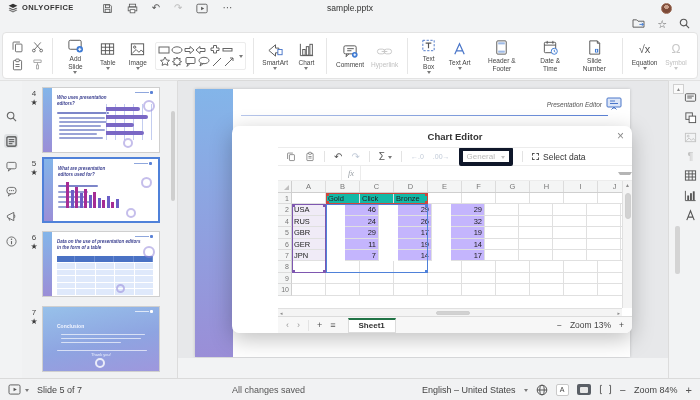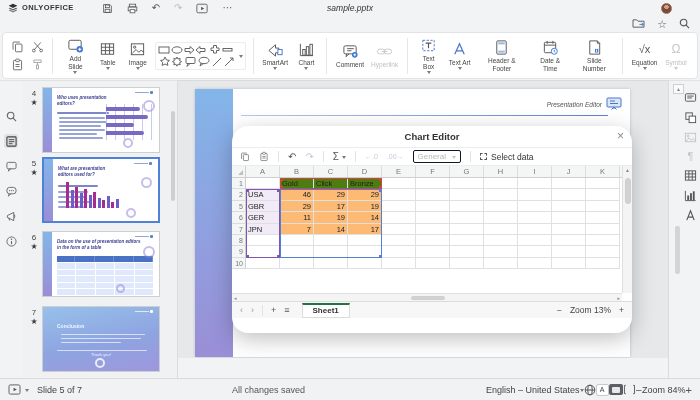--- a/index.html
+++ b/index.html
@@ -8,21 +8,21 @@
   .app { position:relative; width:700px; height:400px; background:#f2f3f4; }
 
   
   .titlebar { position:absolute; left:0; top:0; width:700px; height:16px; display:flex; align-items:center; padding:0 8px; }
   .logo { display:flex; align-items:flex-start; gap:4px; }
   .logo-mark { width:10px; height:10px; }
   .app-name { font-size:7.5px; font-weight:bold; letter-spacing:.4px; color:#333; }
   .tb-quick { display:flex; align-items:center; gap:14px; margin-left:28px; }
   .qk { font-size:10px; color:#555; line-height:10px; cursor:default; }
   .qk.dis { color:#bcbcbc; }
-  .doc-title { position:absolute; left:50%; transform:translateX(-50%); font-size:8.5px; color:#333;font-style:italic; }
+  .doc-title { position:absolute; left:50%; transform:translateX(-50%); font-size:8.5px; color:#333; }
   .avatar { position:absolute; right:28px; top:3px; width:11px; height:11px; border-radius:50%; background:radial-gradient(circle at 50% 35%, #caa08a 0 30%, #7d4a38 31% 100%); border:1px solid #9c6b55; }
 
   
   .menubar { position:absolute; left:0; top:16px; width:700px; height:15px; display:flex; align-items:center; padding:0 10px; }
   .menu-items { display:flex; gap:16px; }
   .menu-item { font-size:9px; color:#444; padding-bottom:2px; cursor:default; }
   .menu-item.active { color:#444; border-bottom:2px solid #c75a43; font-weight:normal; }
   .menu-right { margin-left:auto; display:flex; gap:12px; align-items:center; }
 
   
@@ -81,64 +81,64 @@
   .slide-brand { position:absolute; right:28px; top:12px; font-size:6.5px; font-style:italic; color:#555; }
   .slide-brand-icon { position:absolute; right:8px; top:8px; width:16px; height:13px; }
   .slide-rule { position:absolute; left:46px; top:26px; right:22px; height:1px; background:linear-gradient(90deg,#b9c8ec,#5b82d6); }
 
   
   .notesbar { position:absolute; left:178px; top:358px; width:490px; height:20px; background:#fbfbfb; border-top:1px solid #d6d6d6; display:flex; align-items:center; padding-left:8px; }
   .notes-text { font-size:10px; color:#8a8a8a; }
   .statusbar { position:absolute; left:0; top:378px; width:700px; height:22px; background:#f1f2f3; border-top:1px solid #dadada; display:flex; align-items:center; font-size:9px; color:#444; }
   .sb-left { display:flex; align-items:center; gap:4px; margin-left:8px; }
   .sb-center { position:absolute; left:232px; color:#555; }
-  .sb-right { position:absolute; right:8px; display:flex; align-items:center; gap:0; }
+  .sb-right { position:absolute; right:8px; display:flex; align-items:center; gap:8px; }
   .sb-iconbox { width:13px; height:12px; border:1px solid #c9c9c9; border-radius:2px; display:flex; align-items:center; justify-content:center; font-size:7px; color:#444; background:#fff; }
   .sb-dark { width:14px; height:11px; background:#5a5f66; border-radius:2px; position:relative; }
   .sb-dark::after { content:""; position:absolute; left:3px; top:2.5px; width:8px; height:6px; background:#e8e8e8; border-radius:1px; }
   .zoom-btn { font-size:11px; color:#555; line-height:10px; }
 
   
   .rightstrip { position:absolute; left:668px; top:80px; width:32px; height:298px; background:#f2f3f4; border-top:1px solid #e2e2e2; border-left:1px solid #dcdcdc; }
   .rs-up { position:absolute; left:4px; top:3px; width:11px; height:10px; border:1px solid #d0d0d0; background:#fafafa; display:flex; align-items:center; justify-content:center; font-size:5px; color:#888; }
   .rs-icons { position:absolute; right:3px; top:10px; display:flex; flex-direction:column; gap:7px; align-items:center; }
   .rs-icons .ic { width:13px; height:13px; }
   .rs-scroll { position:absolute; left:6px; top:145px; width:5px; height:48px; background:#d4d4d4; border-radius:2px; }
 
   
-  .dialog { position:absolute; left:54px; top:45px; width:400px; height:207px; background:#fff; border-radius:16px; box-shadow:0 6px 22px rgba(0,0,0,.25); z-index:5; overflow:hidden; }
+  .dialog { position:absolute; left:54px; top:45px; width:400px; height:207px; background:#fff; border-radius:7px; box-shadow:0 6px 22px rgba(0,0,0,.25); z-index:5; overflow:hidden;padding-left:46px; }
   .dlg-title { position:relative; height:22px; display:flex; align-items:center; justify-content:center; border-bottom:1px solid #ececec; }
   .dlg-title-text { font-size:9.5px; font-weight:bold; color:#333; }
   .dlg-close { position:absolute; right:8px; top:3px; font-size:12px; color:#8a8a8a; line-height:14px; }
   .dlg-toolbar { height:18px; display:flex; align-items:center; padding:0 8px; border-bottom:1px solid #ececec; gap:9px; }
   .dsep { width:1px; height:11px; background:#e3e3e3; }
   .dico { font-size:10px; color:#555; line-height:1; display:flex; align-items:center; }
   .dico.dis { color:#c2cbd8; }
-  .nf-box { display:flex; align-items:center; gap:6px; border:1px solid #0f172a; border-radius:2px; padding:1px 4px; color:#b9b9b9; font-size:8px; min-width:46px; }
+  .nf-box { display:flex; align-items:center; gap:6px; border:4px solid #0f172a; border-radius:2px; padding:1px 4px; color:#b9b9b9; font-size:8px; min-width:46px; }
   .sel-data { display:flex; align-items:center; gap:4px; font-size:8.5px; color:#333; }
   .sel-data-ic { width:7px; height:7px; border:1px dashed #555; }
   .dlg-formula { height:15px; display:flex; align-items:center; border-bottom:1px solid #ececec; }
   .name-box { width:64px; height:100%; border-right:1px solid #ececec; }
   .fx { font-size:8.5px; font-style:italic; font-family:"Liberation Serif", serif; color:#9aa0a6; padding:0 6px; border-right:1px solid #ececec; height:100%; display:flex; align-items:center; }
   .formula-input { flex:1; border:none; outline:none; height:100%; font-size:8px; padding:0 4px; }
   .fm-caret { padding:0 5px; }
 
   .dlg-sheet { position:relative; height:135px; background:#fff; overflow:hidden; }
   .sheet-grid { position:absolute; left:0; top:0; right:10px; bottom:8px; overflow:hidden; }
   .col-headers { display:flex; height:12px; background:#f4f5f5; border-bottom:1px solid #cfcfcf; }
   .corner { width:14px; flex:none; border-right:1px solid #cfcfcf; position:relative; background:#f4f5f5; }
   .corner::after { content:""; position:absolute; right:2px; bottom:2px; border-left:5px solid transparent; border-bottom:5px solid #c0c0c0; }
   .col-h { width:34px; flex:none; font-size:7.5px; color:#777; text-align:center; line-height:11px; border-right:1px solid #dcdcdc; }
   .s-row { display:flex; height:11.4px; }
   .row-h { width:14px; flex:none; font-size:7px; color:#777; text-align:right; padding-right:2px; line-height:11px; background:#f4f5f5; border-right:1px solid #cfcfcf; border-bottom:1px solid #dcdcdc; }
   .s-cell { width:34px; flex:none; font-size:7.5px; color:#222; line-height:11px; padding:0 2px; border-right:1px solid #e0e0e0; border-bottom:1px solid #e0e0e0; overflow:hidden; white-space:nowrap; }
   .s-cell.num { text-align:right; }
-  .s-cell.rng-hdr { background:#4d7c0f; }
+  .s-cell.rng-hdr { background:#14b8a6; }
   .s-cell.rng-cat { background:#f0ebf7; }
-  .s-cell.rng-val { background:#fdba74; }
+  .s-cell.rng-val { background:#c4b5fd;margin-left:19px; }
   .rng-box { position:absolute; pointer-events:none; }
   .rng-box.hdr { left:48px; top:12px; width:102px; height:11.4px; border:1px solid #d0453c; }
   .rng-box.cat { left:14px; top:23.4px; width:34px; height:68.4px; border:1px solid #7e57b0; }
   .rng-box.val { left:48px; top:23.4px; width:102px; height:68.4px; border:1px solid #4f81d9; }
   .hnd { position:absolute; width:3px; height:3px; }
   .hnd.red { background:#d0453c; } .hnd.pur { background:#7e57b0; } .hnd.blu { background:#4f81d9; }
   .vscroll { position:absolute; right:0; top:0; bottom:8px; width:10px; background:#f4f4f4; border-left:1px solid #e0e0e0; }
   .vscroll .arr { position:absolute; left:0; right:0; text-align:center; font-size:5px; color:#8a8a8a; }
   .vscroll .thumb { position:absolute; left:2px; top:12px; width:6px; height:26px; background:#d2d2d2; border-radius:3px; }
   .hscroll { position:absolute; left:0; right:10px; bottom:0; height:8px; background:#f4f4f4; border-top:1px solid #e0e0e0; }
@@ -610,20 +610,26 @@
           <span>General</span>
           <span class="caret" style="border-top-color:#c4c4c4;"></span>
         </span>
         <span class="dsep"></span>
         <span class="sel-data">
           <span class="sel-data-ic"></span>
           <span>Select data</span>
         </span>
       </div>
 
+      <div class="dlg-formula">
+        <div class="name-box"></div>
+        <span class="fx">fx</span>
+        <input class="formula-input" value="" style="">
+        <span class="fm-caret caret" style="border-top-color:#b5b5b5;"></span>
+      </div>
 
       <div class="dlg-sheet">
         <div class="sheet-grid">
           <div class="col-headers">
             <div class="corner"></div>
           <div class="col-h">A</div>
               <div class="col-h">B</div>
               <div class="col-h">C</div>
               <div class="col-h">D</div>
               <div class="col-h">E</div>
@@ -648,20 +654,34 @@
                 <div class="s-cell"></div>
                 <div class="s-cell"></div>
                 <div class="s-cell"></div>
               </div>
               <div class="s-row">
                 <div class="row-h">2</div>
                 <div class="s-cell rng-cat">USA</div>
                 <div class="s-cell num rng-val">46</div>
                 <div class="s-cell num rng-val">29</div>
                 <div class="s-cell num rng-val">29</div>
+                <div class="s-cell"></div>
+                <div class="s-cell"></div>
+                <div class="s-cell"></div>
+                <div class="s-cell"></div>
+                <div class="s-cell"></div>
+                <div class="s-cell"></div>
+                <div class="s-cell"></div>
+              </div>
+              <div class="s-row">
+                <div class="row-h">4</div>
+                <div class="s-cell rng-cat">RUS</div>
+                <div class="s-cell num rng-val">24</div>
+                <div class="s-cell num rng-val">26</div>
+                <div class="s-cell num rng-val">32</div>
                 <div class="s-cell"></div>
                 <div class="s-cell"></div>
                 <div class="s-cell"></div>
                 <div class="s-cell"></div>
                 <div class="s-cell"></div>
                 <div class="s-cell"></div>
                 <div class="s-cell"></div>
               </div>
               <div class="s-row">
                 <div class="row-h">5</div>

